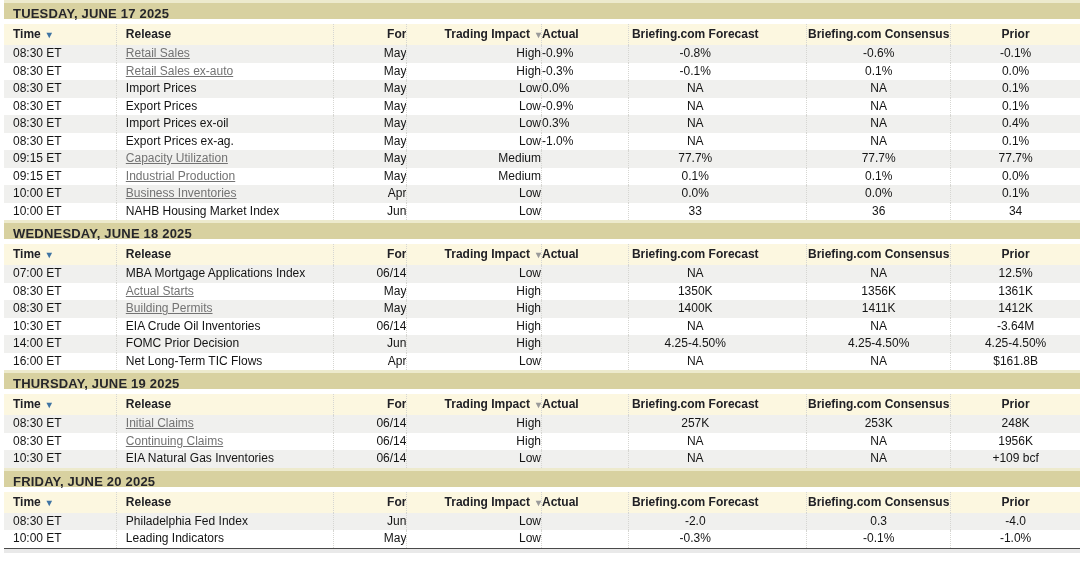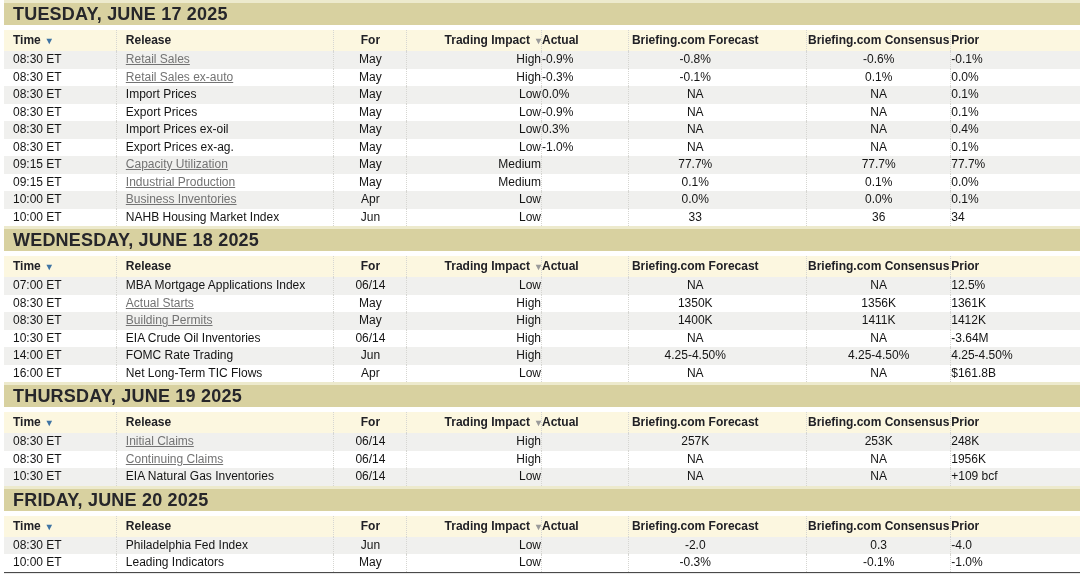--- a/index.html
+++ b/index.html
@@ -7,24 +7,24 @@
     width: 1080px; height: 574px;
     background: #ffffff;
     font-family: "Liberation Sans", sans-serif;
     font-size: 12px;
     color: #141414;
     overflow: hidden;
   }
   .cal { margin-left: 4px; }
   .sep { height: 3px; background: #edeacd; }
   .daybar {
-    height: 22px; line-height: 22px;
+    height: 16px; line-height: 22px;
     background: #d8d1a0;
     font-weight: bold;
-    font-size: 18px;
+    font-size: 13px;
     color: #26262a;
     padding-left: 9px;
     letter-spacing: 0.2px;
   }
   .gap { height: 5px; background: #ffffff; }
   .hdr-row {
     display: flex;
     background: #fcf7e0;
     height: 21px; line-height: 21px;
     font-weight: bold;
@@ -34,26 +34,26 @@
   .row.alt { background: #f0f0ee; }
   .cell {
     box-sizing: border-box;
     overflow: hidden;
     white-space: nowrap;
     border-left: 1px dotted #d6d6d2;
   }
   .cell:first-child { border-left: none; }
   .c-time      { width: 116px; padding-left: 9px; text-align: left; }
   .c-release   { width: 226px; padding-left: 9px; text-align: left; }
-  .c-for       { width: 76px;  text-align: center; }
+  .c-for       { width: 76px;  text-align: right; }
   .c-impact    { width: 140px; text-align: right; }
   .c-actual    { width: 90px;  text-align: left; }
   .c-forecast  { width: 140px; text-align: center; }
   .c-consensus { width: 150px; text-align: center; margin-left: 44px; }
-  .c-prior     { width: 135px; }
+  .c-prior     { width: 135px; text-align: center; }
   .release-link {
     color: #737373;
     text-decoration: underline;
     cursor: pointer;
   }
   .sort-arrow   { color: #3f74a3; font-size: 10px; margin-left: 6px; cursor: pointer; }
   .filter-arrow { color: #9a9a9a; font-size: 10px; margin-left: 6px; cursor: pointer; }
   .bottom-border { height: 1px; background: #4a4a4a; }
   .bottom-strip  { height: 4px; background: #e9e9e9; }
 </style>
@@ -222,21 +222,21 @@
       <div class="cell c-release"><span>EIA Crude Oil Inventories</span></div>
       <div class="cell c-for">06/14</div>
       <div class="cell c-impact">High</div>
       <div class="cell c-actual"></div>
       <div class="cell c-forecast">NA</div>
       <div class="cell c-consensus">NA</div>
       <div class="cell c-prior">-3.64M</div>
     </div>
     <div class="row alt">
       <div class="cell c-time">14:00 ET</div>
-      <div class="cell c-release"><span>FOMC Rate Trading</span></div>
+      <div class="cell c-release"><span>FOMC Prior Decision</span></div>
       <div class="cell c-for">Jun</div>
       <div class="cell c-impact">High</div>
       <div class="cell c-actual"></div>
       <div class="cell c-forecast">4.25-4.50%</div>
       <div class="cell c-consensus">4.25-4.50%</div>
       <div class="cell c-prior">4.25-4.50%</div>
     </div>
     <div class="row">
       <div class="cell c-time">16:00 ET</div>
       <div class="cell c-release"><span>Net Long-Term TIC Flows</span></div>

